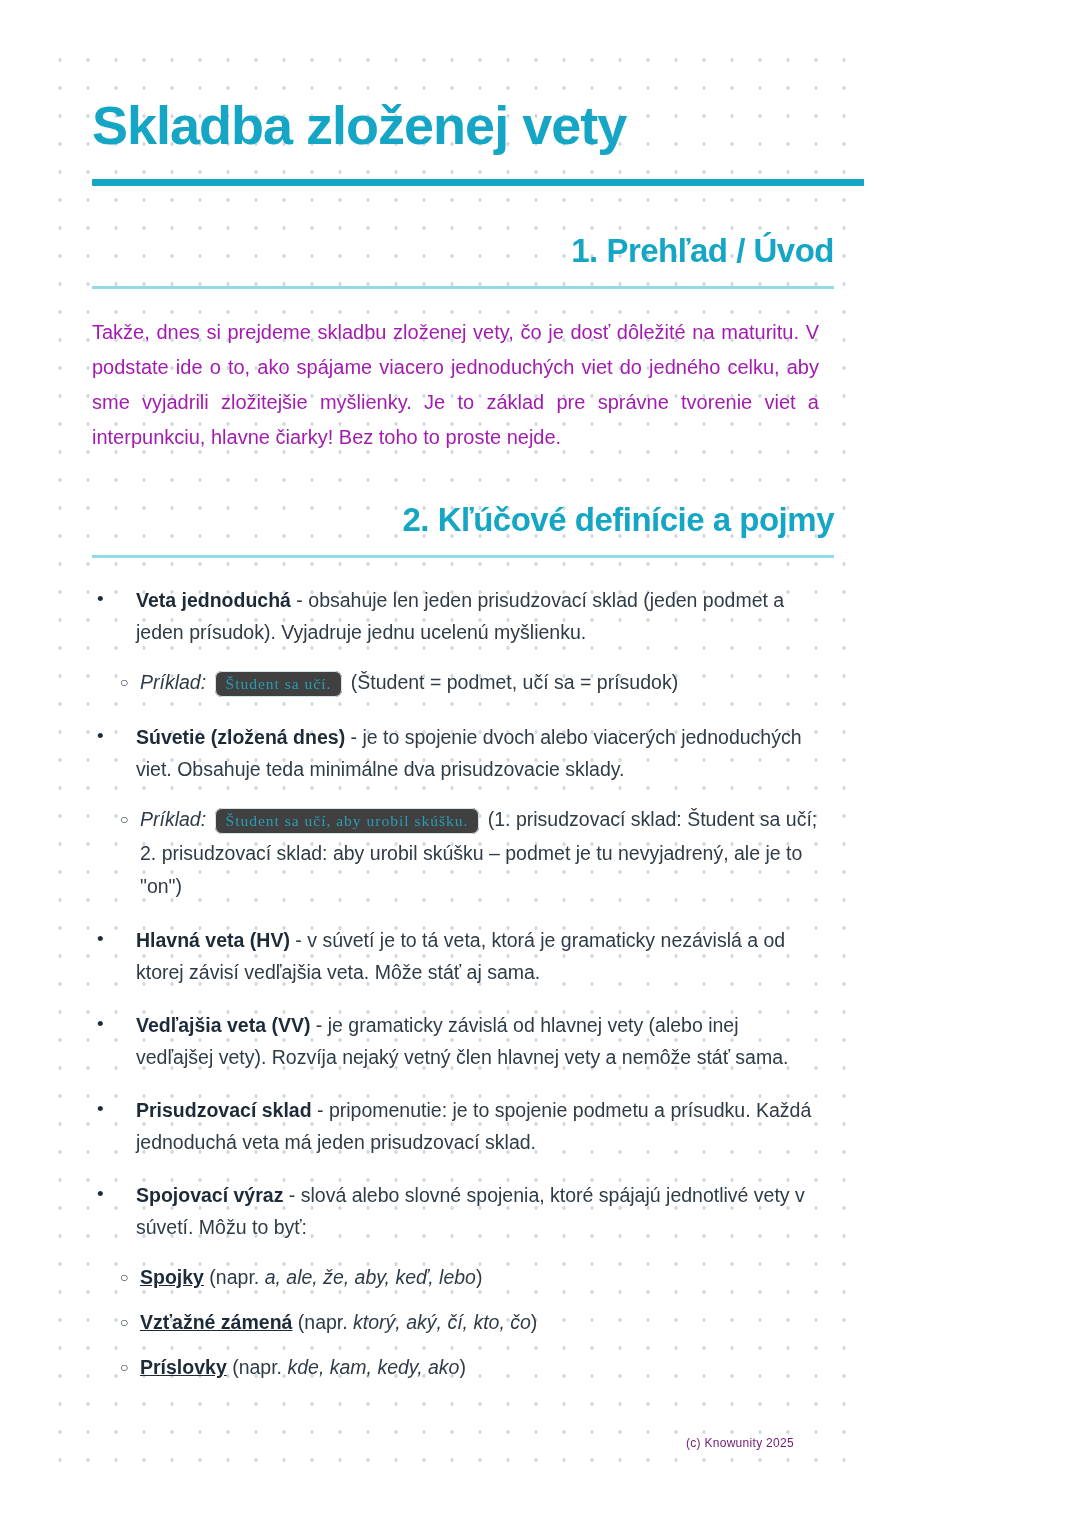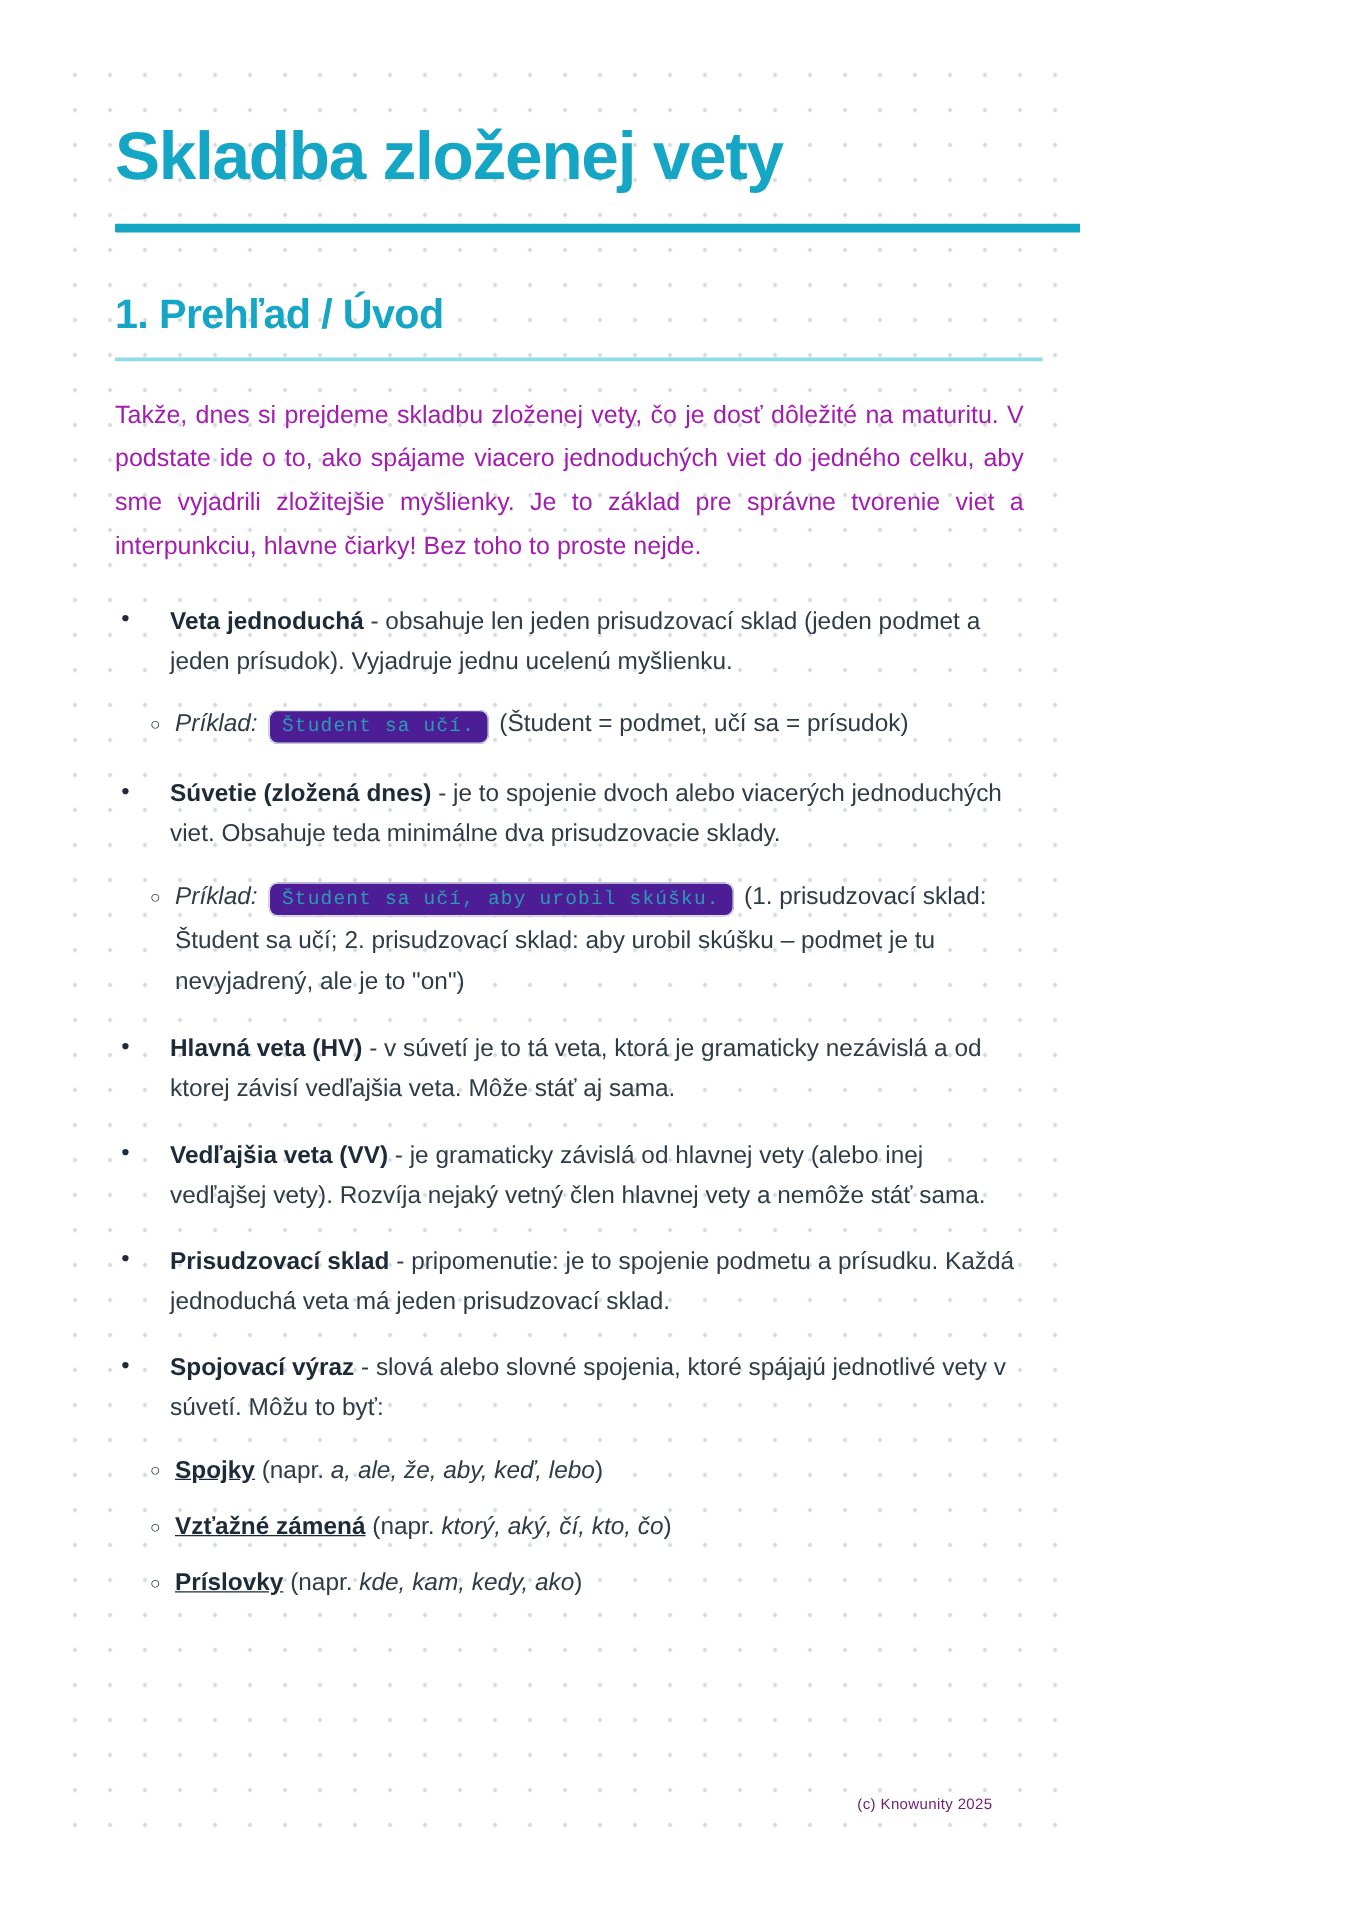--- a/index.html
+++ b/index.html
@@ -55,20 +55,21 @@
   }
   h2.section-heading {
     margin: 44px 0 0 0;
     padding-bottom: 15px;
     font-size: 33px;
     line-height: 41px;
     font-weight: 700;
     letter-spacing: -0.5px;
     color: #15a6c6;
     border-bottom: 3px solid #8fdbe6;
+    text-align: right;
   }
   p.intro {
     margin: 26px 15px 0 0;
     font-size: 20px;
     line-height: 35px;
     text-align: justify;
     color: #a21caf;
   }
   ul.def-list {
     list-style: none;
@@ -105,25 +106,25 @@
   .sub-marker {
     position: absolute;
     left: 2px; top: 0;
     font-size: 14px;
     color: #1e2b38;
   }
   .sub-line { margin: 0; }
   .sub-line em { font-style: italic; }
   .sub-line strong { color: #1d2a37; font-weight: 700; text-decoration: underline; }
   code.chip {
-    font-family: Liberation Mono, monospace;
+    font-family: Liberation Serif, serif;
     font-size: 15.5px;
     letter-spacing: 1px;
     color: #2a9db5;
-    background: #4c1d95;
+    background: #404040;
     border: 1.5px solid #d6e4e8;
     border-radius: 7px;
     padding: 3px 10px 4px 10px;
     margin: 0 3px;
     white-space: nowrap;
   }
   .footer {
     position: absolute;
     top: 1436px;
     right: 70px;
@@ -142,20 +143,21 @@
   <main class="content">
     <h1 class="title">Skladba zloženej vety</h1>
     <div class="title-rule"></div>
 
     <section>
       <h2 class="section-heading">1. Prehľad / Úvod</h2>
       <p class="intro">Takže, dnes si prejdeme skladbu zloženej vety, čo je dosť dôležité na maturitu. V podstate ide o to, ako spájame viacero jednoduchých viet do jedného celku, aby sme vyjadrili zložitejšie myšlienky. Je to základ pre správne tvorenie viet a interpunkciu, hlavne čiarky! Bez toho to proste nejde.</p>
     </section>
 
     <section>
+      <h2 class="section-heading">2. Kľúčové definície a pojmy</h2>
       <ul class="def-list" id="def-list">
   <li class="def-item">
     <span class="bullet-marker">•</span>
     <p class="def-line">
       <strong>Veta jednoduchá</strong><span> - obsahuje len jeden prisudzovací sklad (jeden podmet a jeden prísudok). Vyjadruje jednu ucelenú myšlienku.</span>
     </p>
     <ul class="sub-list">
   <li>
     <span class="sub-marker">○</span>
     <p class="sub-line"><em>Príklad: </em><code class="chip">Študent sa učí.</code><span> (Študent = podmet, učí sa = prísudok)</span></p>

